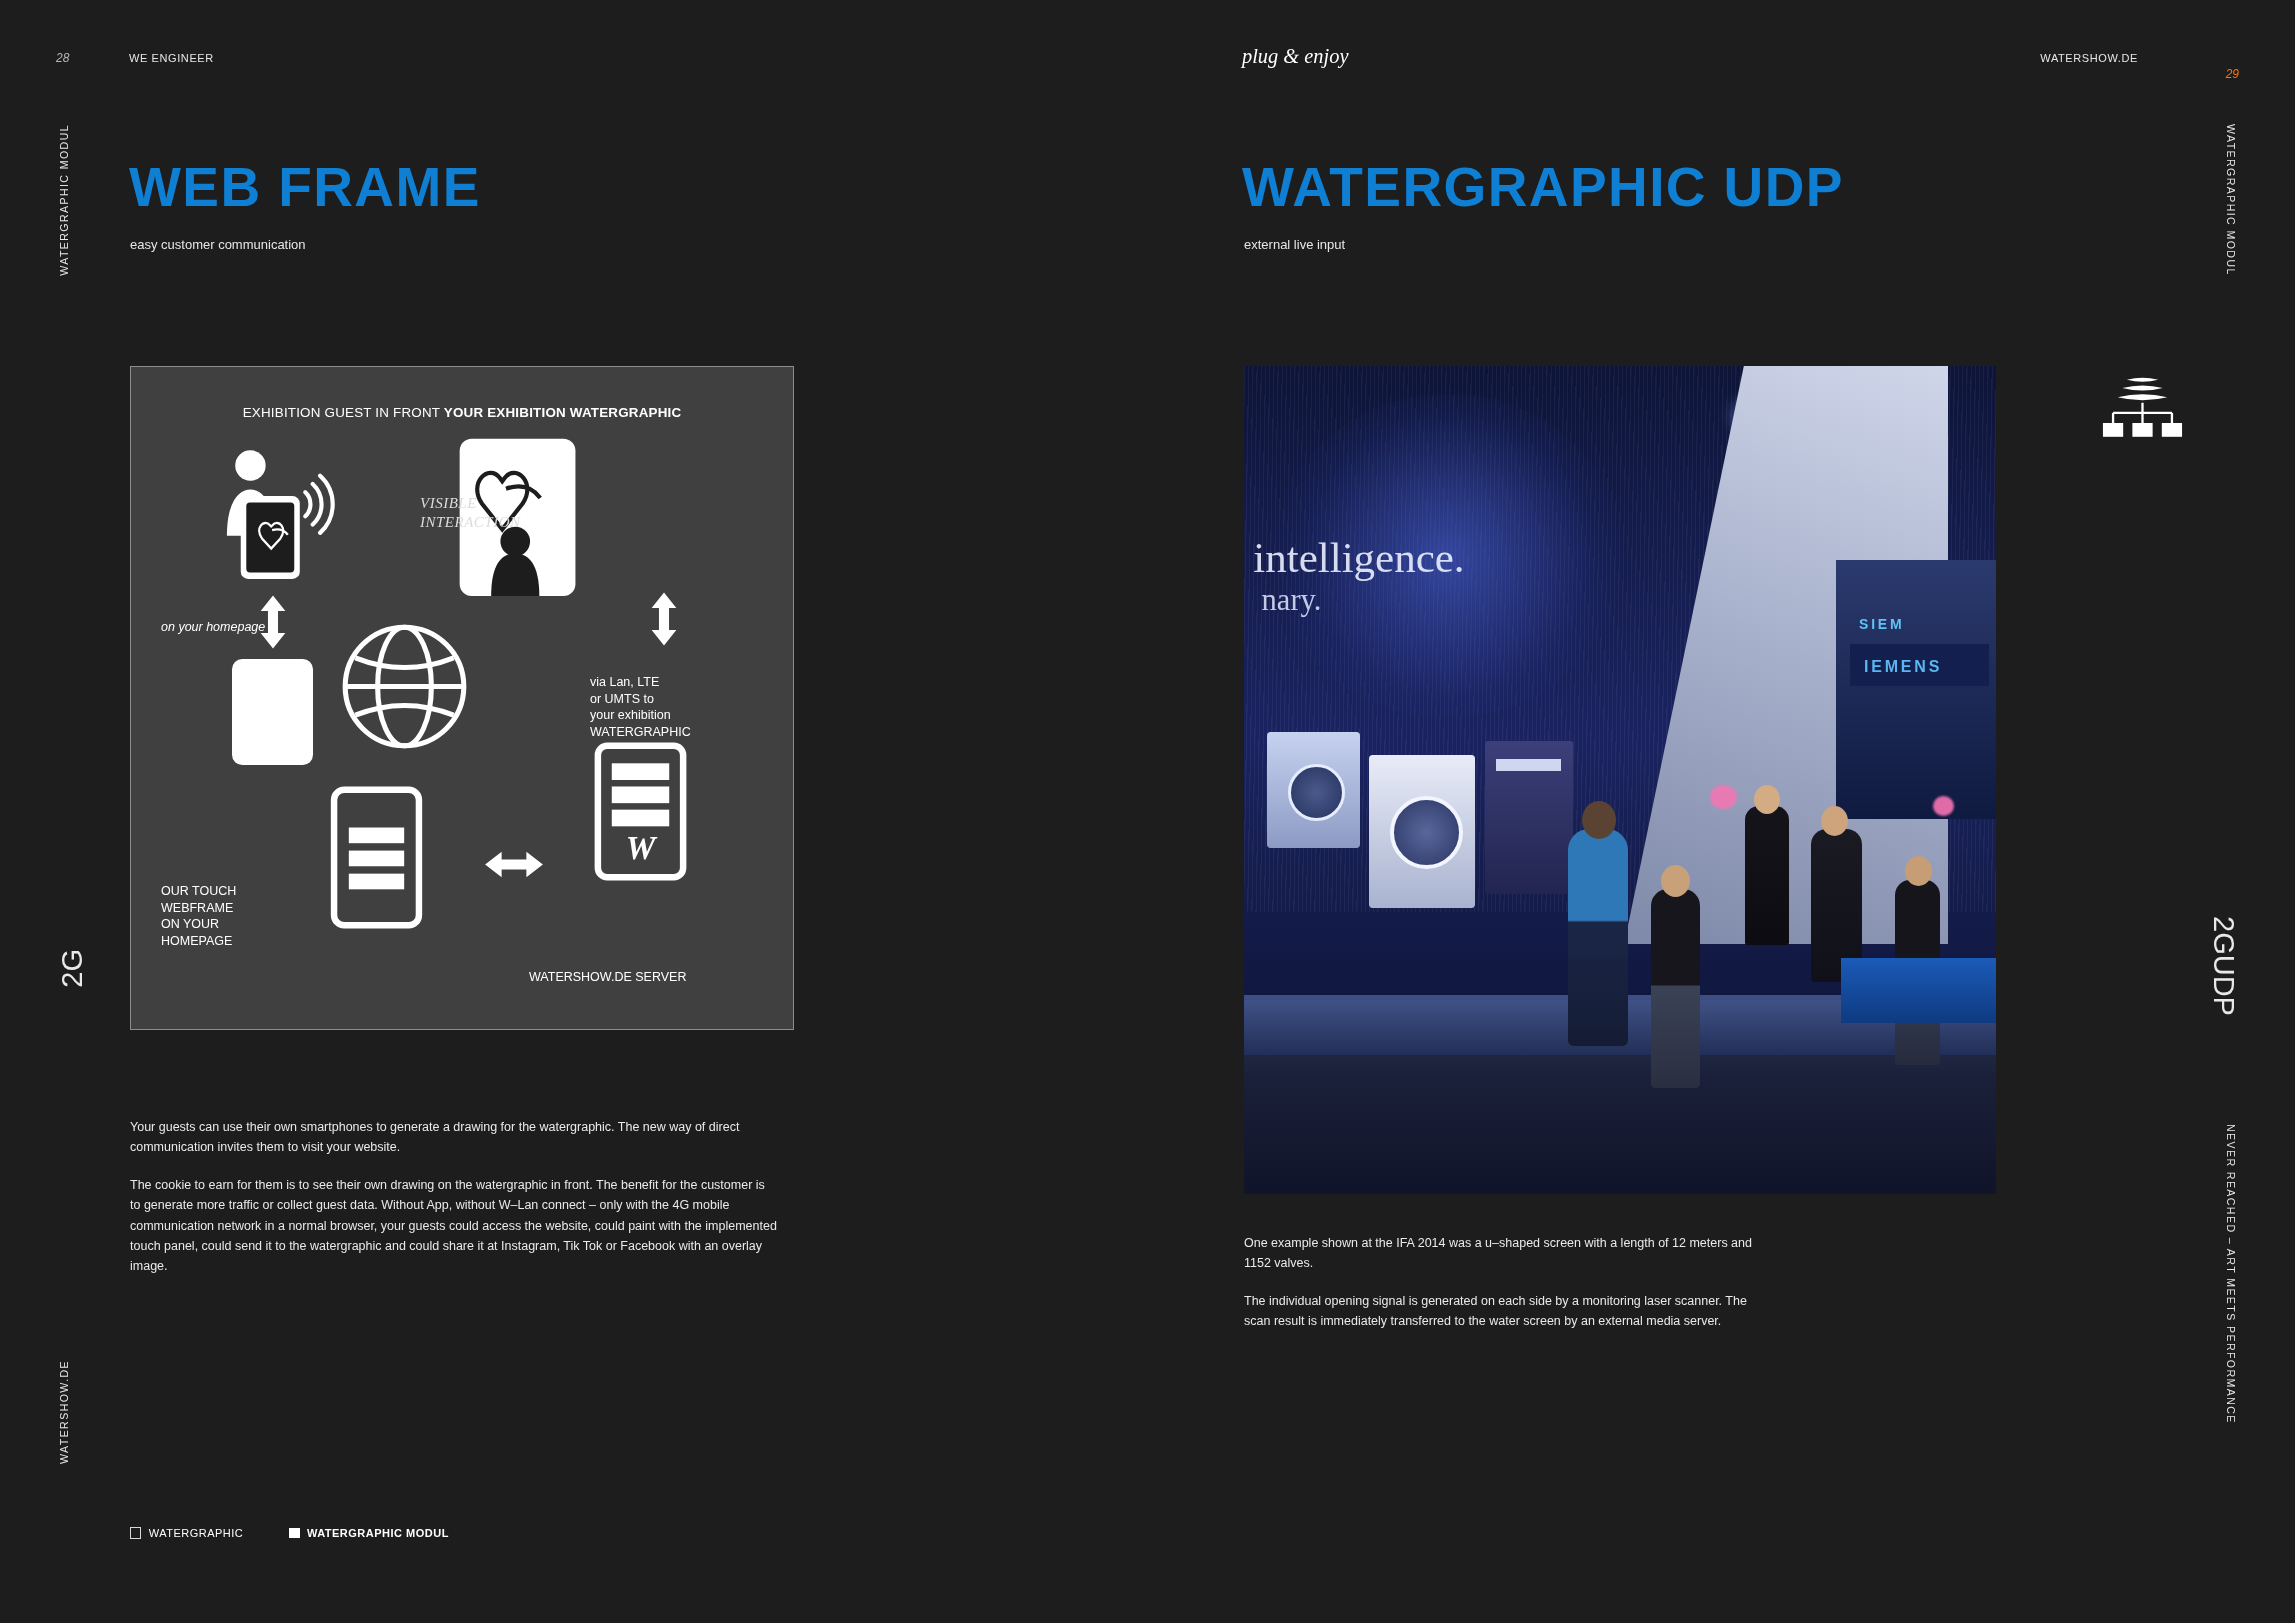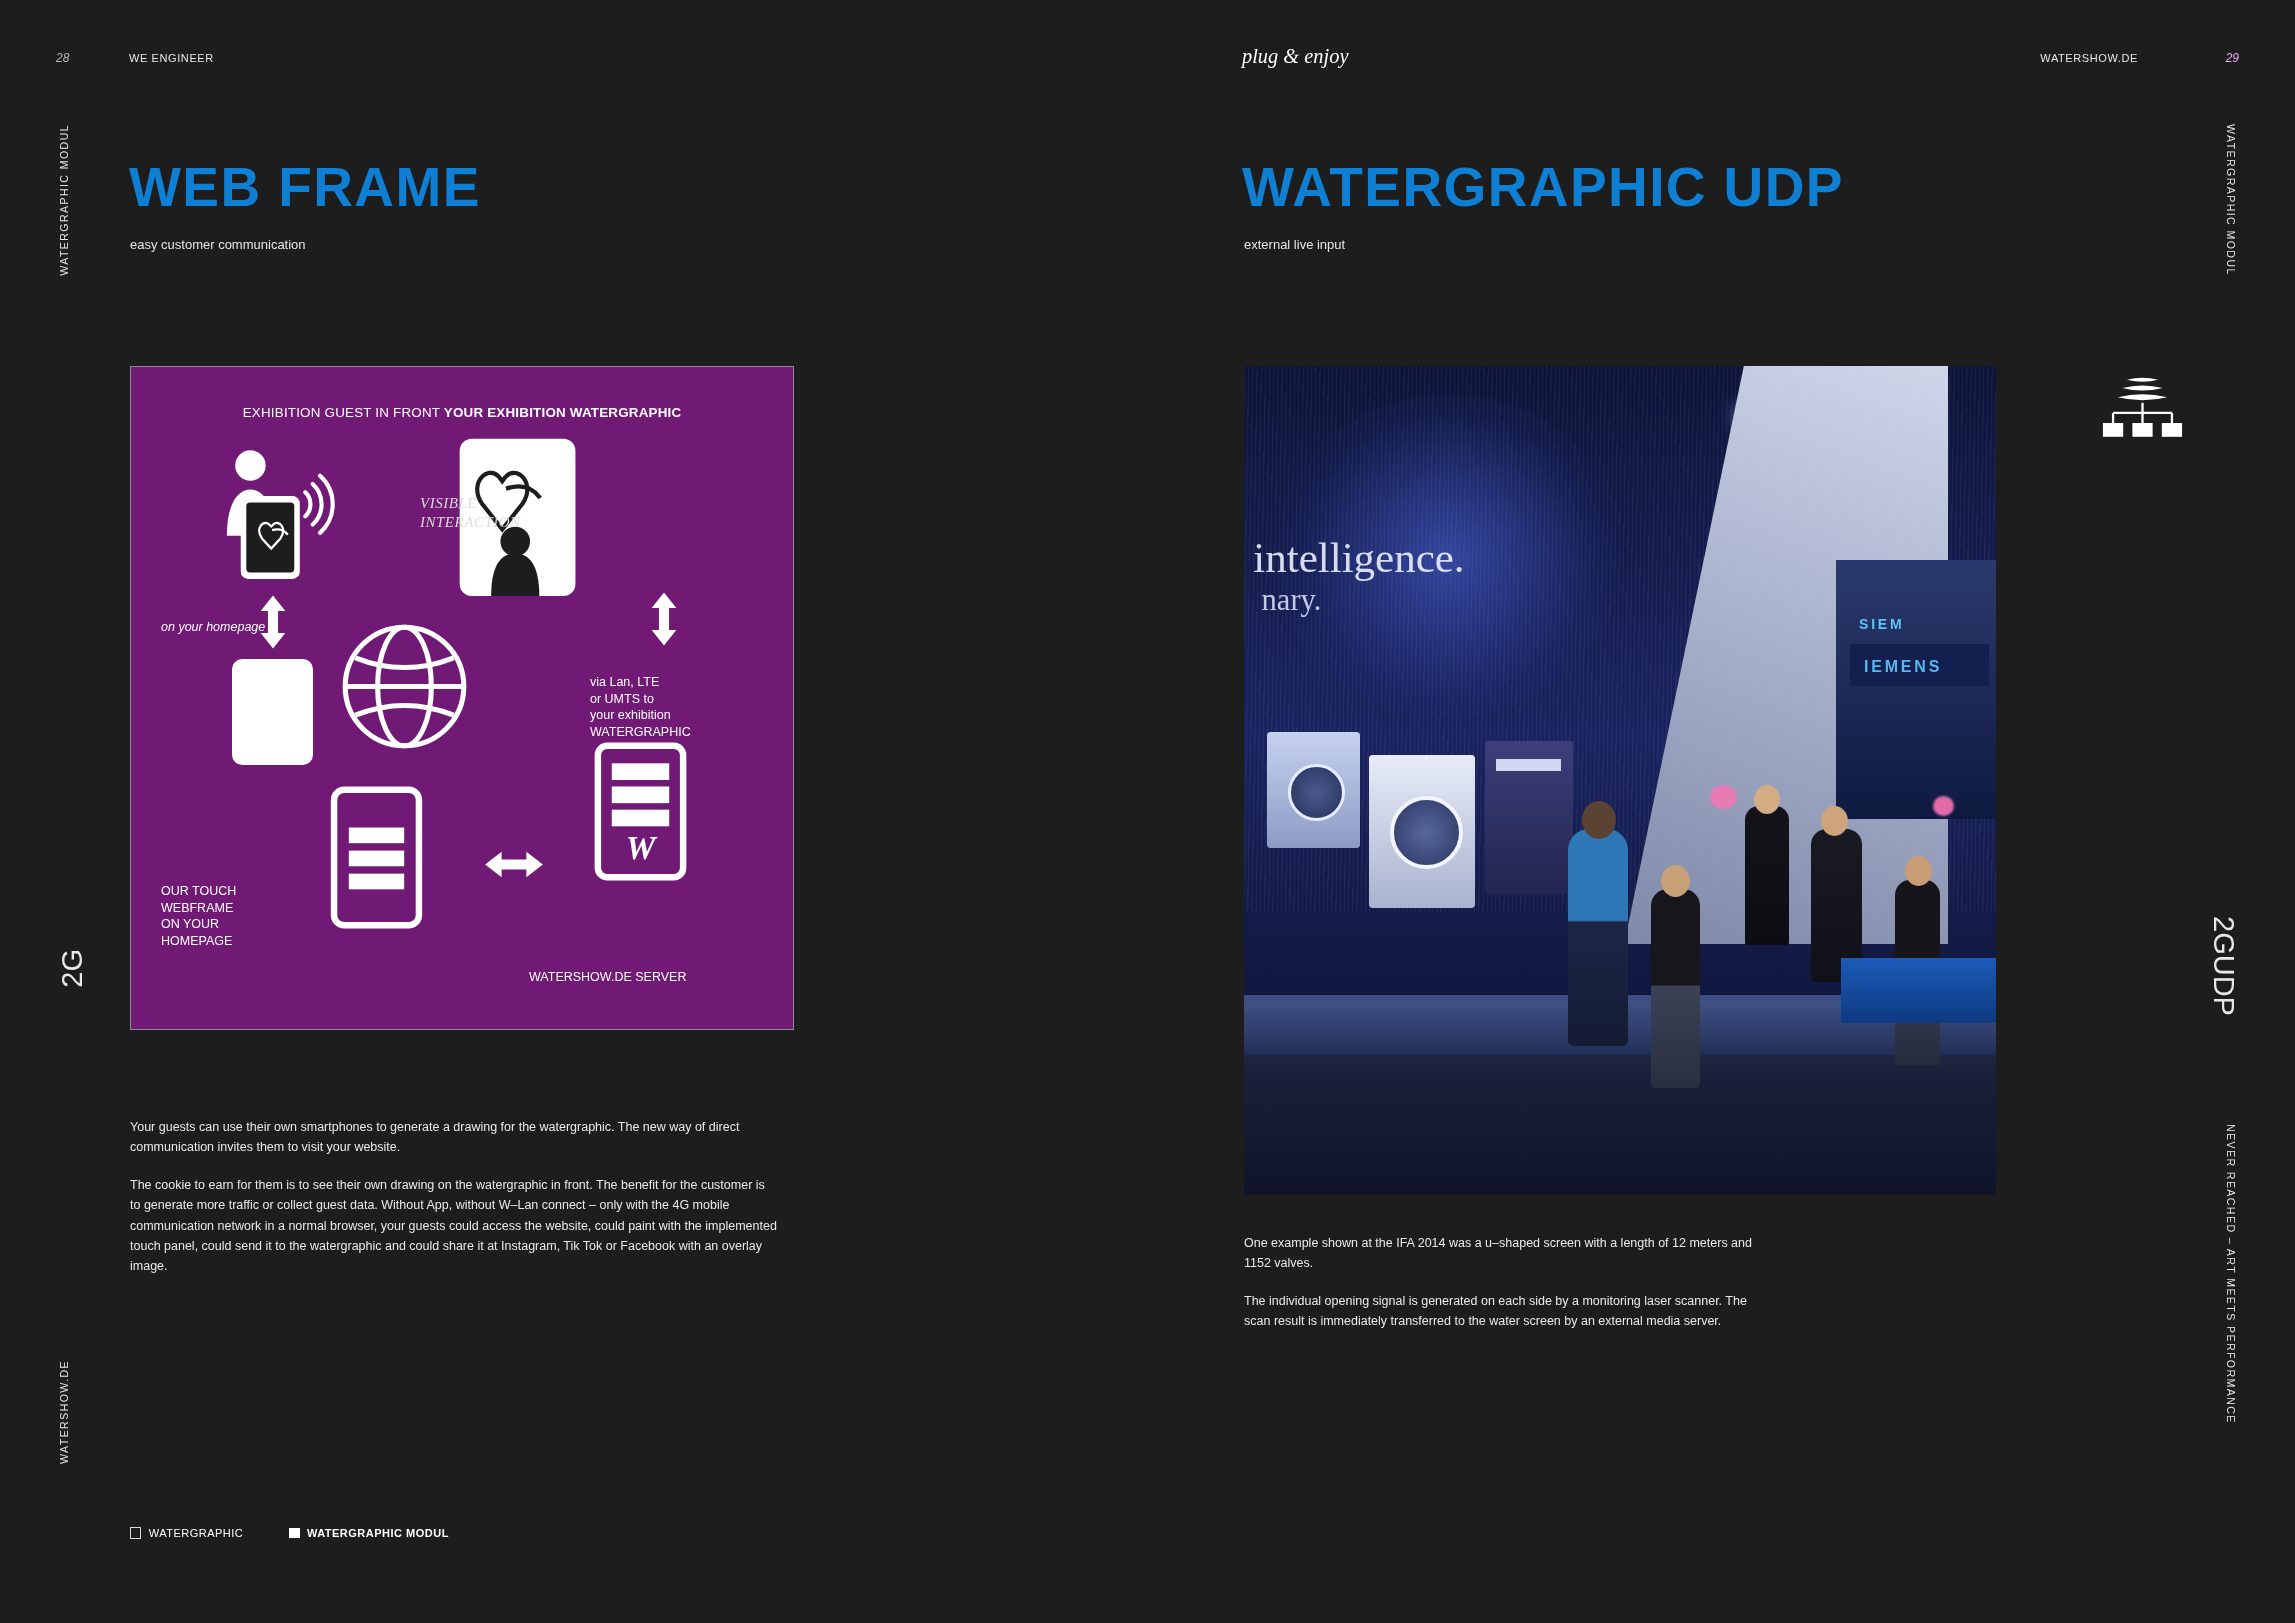--- a/index.html
+++ b/index.html
@@ -57,24 +57,24 @@
     position: absolute;
     right: 157px;
     top: 1.4px;
     font-size: 11px;
     letter-spacing: 0.6px;
     color: #e7e7e7;
   }
   .hdr-pagenum-right {
     position: absolute;
     right: 56px;
-    top: 0;
+    top: 16px;
     font-style: italic;
     font-size: 12px;
-    color: #f0abfc;
+    color: #f97316;
   }
 
   
   .vrail {
     position: absolute;
     writing-mode: vertical-rl;
     font-size: 10.6px;
     letter-spacing: 1.4px;
     color: #e8e8e8;
     white-space: nowrap;
@@ -133,21 +133,21 @@
   #sub-right { left: 1244px; top: 237px; }
 
   
   #diagram {
     position: absolute;
     left: 130px;
     top: 366px;
     width: 662px;
     height: 662px;
     border: 1.4px solid #8c8c8c;
-    background: #701a75;
+    background: #404040;
   }
   #diagram-caption {
     position: absolute;
     top: 38px;
     left: 0;
     width: 100%;
     text-align: center;
     font-size: 13.4px;
     letter-spacing: 0.2px;
     color: #ffffff;

